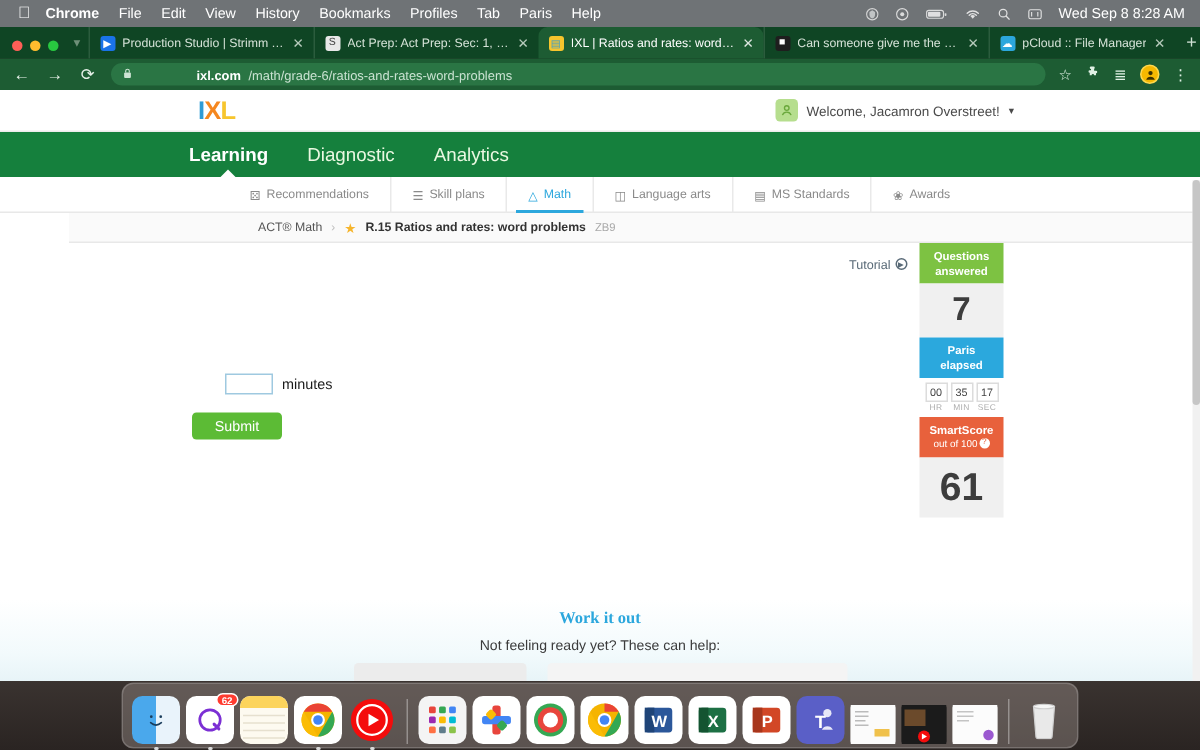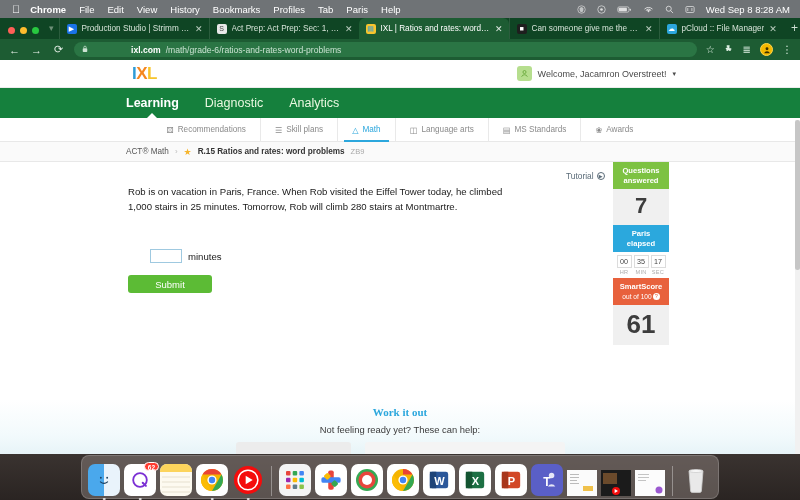--- a/index.html
+++ b/index.html
@@ -116,37 +116,37 @@
   .subnav { height: 24px; background: #ffffff; display: flex; align-items: center;
     justify-content: center; border-bottom: 1px solid #e8e8e8; gap: 0; }
   .subnav .item { display: flex; align-items: center; gap: 4px; font-size: 8.2px;
     color: #8a8a8a; padding: 0 14px; height: 24px; position: relative; }
   .subnav .item + .item { border-left: 1px solid #e9e9e9; }
   .subnav .item.active { color: #2ca7dd; }
   .subnav .item.active::after { content: ""; position: absolute; bottom: 0; left: 6px; right: 6px;
     height: 2px; background: #2ca7dd; }
 
   .crumbbar { height: 20px; background: #fafafa; border-bottom: 1px solid #e8e8e8;
-    display: flex; align-items: center; padding-left: 126px; gap: 6px; font-size: 8.2px; color: #555; }
+    display: flex; align-items: center; padding-left: 126px; gap: 6px; font-size: 8.2px; color: #555; margin-left: 46px; }
   .crumbbar .sep { color: #bdbdbd; font-size: 8px; }
   .crumbbar .star { color: #f6b52c; font-size: 9px; }
   .crumbbar .skill { color: #333; font-weight: bold; }
   .crumbbar .code { color: #a9a9a9; font-size: 7.5px; }
 
   .qarea { position: relative; height: 300px; background: #fff; }
   .qtext { position: absolute; left: 128px; top: 22px; width: 400px;
     font-size: 9.6px; line-height: 15px; color: #1a1a1a; }
   .qtext p + p { margin-top: 11px; }
 
   .answer-row { position: absolute; left: 150px; top: 87px; display: flex; align-items: center; gap: 6px; }
   .answer-box { width: 32px; height: 14px; border: 1px solid #9fc9e0; background: #fff; }
   .unit { font-size: 9.6px; color: #1a1a1a; }
 
   .submit-btn { position: absolute; left: 128px; top: 113px;
-    width: 84px; height: 18px; background: #5cbb35; border-radius: 3px; border: none;
+    width: 60px; height: 18px; background: #5cbb35; border-radius: 3px; border: none;
     color: #ffffff; font-size: 9.5px; font-family: "Liberation Sans", sans-serif; }
 
   
   .tutorial { position: absolute; left: 566px; top: 9px; font-size: 8.4px; color: #5a6b78;
     display: flex; align-items: center; gap: 3px; }
   .tutorial .play { width: 8px; height: 8px; border-radius: 50%; border: 1px solid #5a6b78;
     display: flex; align-items: center; justify-content: center; font-size: 5px; }
 
   .stats { position: absolute; left: 613px; top: 0px; width: 56px; }
   .st-head { color: #fff; font-size: 7.6px; font-weight: bold; text-align: center;
@@ -382,21 +382,20 @@
     <div class="crumbbar">
       <span>ACT® Math</span>
       <span class="sep">›</span>
       <span class="star">★</span>
       <span class="skill">R.15 Ratios and rates: word problems</span>
       <span class="code">ZB9</span>
     </div>
 
     <div class="qarea">
       <div class="qtext">
-        <p>Rob is on vacation in Paris, France. When Rob visited the Eiffel Tower today, he climbed 1,000 stairs in 25 minutes. Tomorrow, Rob will climb 280 stairs at Montmartre.</p>
       </div>
 
       <div class="answer-row">
         <input class="answer-box" value="" style="">
         <span class="unit">minutes</span>
       </div>
 
       <button class="submit-btn">Submit</button>
 
       <div class="tutorial">

